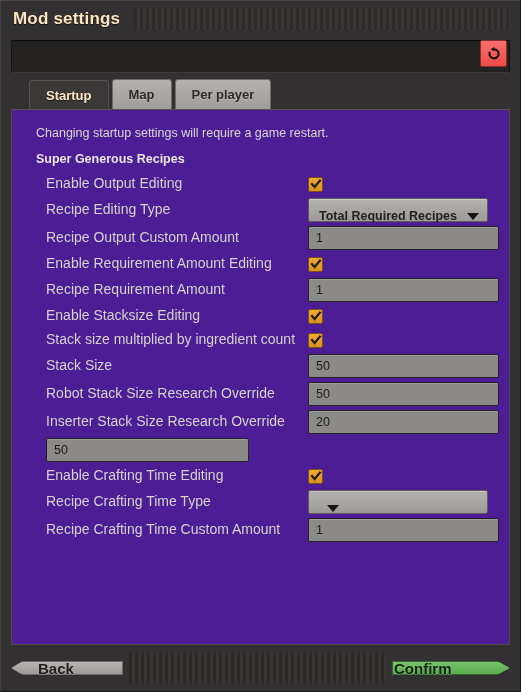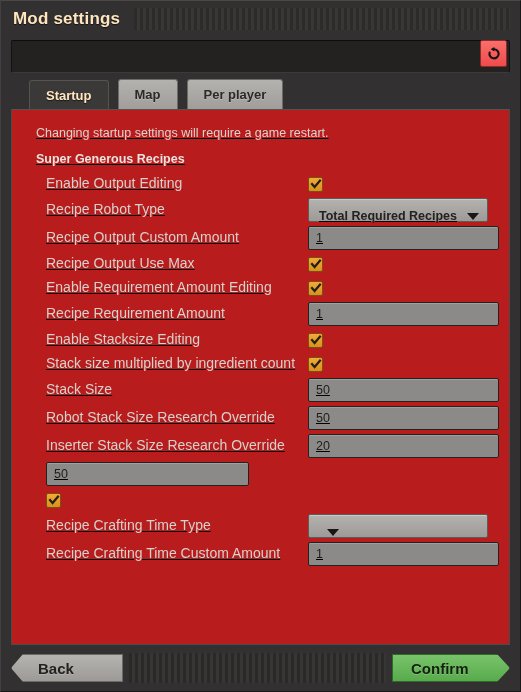--- a/index.html
+++ b/index.html
@@ -96,21 +96,21 @@
     cursor: pointer;
   }
   #reset-button svg { display: block; }
 
   
   #tabs {
     flex: 0 0 32px;
     margin: 2px 10px 0 10px;
     display: flex;
     align-items: flex-end;
-    gap: 9px;
+    gap: 3px;
     padding-left: 18px;
     box-sizing: border-box;
   }
   .tab {
     height: 30px;
     min-width: 60px;
     padding: 0 16px;
     box-sizing: border-box;
     display: flex;
     align-items: center;
@@ -134,27 +134,26 @@
     border: 1px solid #555250;
     border-bottom: 1px solid #3b3938;
     margin-bottom: -1px;
     text-shadow: 0 1px 1px rgba(0,0,0,.6);
   }
 
   
   #content-panel {
     flex: 1 1 auto;
     margin: 0 10px;
-    background: #b91c1c;
+    background: #4c1d95;
     border: 1px solid #4d4a48;
     border-top-color: #555250;
     box-sizing: border-box;
     overflow: hidden;
     padding: 10px 10px 6px 10px;
-    text-decoration: underline;
   }
   #restart-note {
     font-size: 12.5px;
     color: #d9d5d0;
     margin: 6px 0 12px 14px;
   }
   #group-title {
     font-size: 12.5px;
     font-weight: bold;
     color: #e8e4df;
@@ -251,21 +250,21 @@
   
   #footer {
     flex: 0 0 46px;
     display: flex;
     align-items: center;
     padding: 0 10px;
     gap: 6px;
     box-sizing: border-box;
   }
   .nav-button {
-    height: 28px;
+    height: 14px;
     display: flex;
     align-items: center;
     justify-content: center;
     font-size: 15px;
     font-weight: bold;
     cursor: pointer;
     box-sizing: border-box;
   }
   #back-button {
     width: 112px;
@@ -278,21 +277,21 @@
     justify-content: flex-start;
     padding-left: 26px;
   }
   #confirm-button {
     width: 118px;
     background: linear-gradient(#79c36a, #58ab4d);
     color: #15210f;
     border: 1px solid #2f6a28;
     clip-path: polygon(0% 0%, calc(100% - 13px) 0%, 100% 50%, calc(100% - 13px) 100%, 0% 100%);
     justify-content: flex-start;
-    padding-left: 18px;
+    padding-left: 1px;
     text-shadow: 0 1px 0 rgba(255,255,255,.2);
   }
   #footer-texture {
     flex: 1 1 auto;
     height: 30px;
     background-image: repeating-linear-gradient(
       to right,
       #2b2928 0px, #2b2928 3px,
       #383635 3px, #383635 6px
     );
@@ -335,104 +334,95 @@
           <div class="setting-label">Enable Output Editing</div>
           <div class="control-slot">
             <div class="checkbox">
               <svg width="12" height="12" viewBox="0 0 12 12">
                 <path d="M2 6 L4.6 9 L10 2.6" fill="none" stroke="#262014" stroke-width="2.2" stroke-linecap="square" stroke-linejoin="miter"></path>
               </svg>
             </div>
           </div>
         </div>
         <div class="setting-row tall">
-          <div class="setting-label">Recipe Robot Type</div>
+          <div class="setting-label">Recipe Editing Type</div>
           <div class="control-slot">
             <div class="dropdown">
               <span class="dropdown-label">Total Required Recipes</span>
               <span class="caret"></span>
             </div>
           </div>
         </div>
         <div class="setting-row tall">
           <div class="setting-label">Recipe Output Custom Amount</div>
           <div class="control-slot">
             <input type="text" class="num-field" value="1" style="">
           </div>
         </div>
         <div class="setting-row">
-          <div class="setting-label">Recipe Output Use Max</div>
+          <div class="setting-label">Enable Requirement Amount Editing</div>
           <div class="control-slot">
             <div class="checkbox">
               <svg width="12" height="12" viewBox="0 0 12 12">
                 <path d="M2 6 L4.6 9 L10 2.6" fill="none" stroke="#262014" stroke-width="2.2" stroke-linecap="square" stroke-linejoin="miter"></path>
               </svg>
             </div>
           </div>
         </div>
+        <div class="setting-row tall">
+          <div class="setting-label">Recipe Requirement Amount</div>
+          <div class="control-slot">
+            <input type="text" class="num-field" value="1" style="">
+          </div>
+        </div>
         <div class="setting-row">
-          <div class="setting-label">Enable Requirement Amount Editing</div>
+          <div class="setting-label">Enable Stacksize Editing</div>
           <div class="control-slot">
             <div class="checkbox">
               <svg width="12" height="12" viewBox="0 0 12 12">
                 <path d="M2 6 L4.6 9 L10 2.6" fill="none" stroke="#262014" stroke-width="2.2" stroke-linecap="square" stroke-linejoin="miter"></path>
               </svg>
             </div>
           </div>
         </div>
-        <div class="setting-row tall">
-          <div class="setting-label">Recipe Requirement Amount</div>
-          <div class="control-slot">
-            <input type="text" class="num-field" value="1" style="">
-          </div>
-        </div>
         <div class="setting-row">
-          <div class="setting-label">Enable Stacksize Editing</div>
+          <div class="setting-label">Stack size multiplied by ingredient count</div>
           <div class="control-slot">
             <div class="checkbox">
               <svg width="12" height="12" viewBox="0 0 12 12">
                 <path d="M2 6 L4.6 9 L10 2.6" fill="none" stroke="#262014" stroke-width="2.2" stroke-linecap="square" stroke-linejoin="miter"></path>
               </svg>
             </div>
           </div>
         </div>
+        <div class="setting-row tall">
+          <div class="setting-label">Stack Size</div>
+          <div class="control-slot">
+            <input type="text" class="num-field" value="50" style="">
+          </div>
+        </div>
+        <div class="setting-row tall">
+          <div class="setting-label">Robot Stack Size Research Override</div>
+          <div class="control-slot">
+            <input type="text" class="num-field" value="50" style="">
+          </div>
+        </div>
+        <div class="setting-row tall">
+          <div class="setting-label">Inserter Stack Size Research Override</div>
+          <div class="control-slot">
+            <input type="text" class="num-field" value="20" style="">
+          </div>
+        </div>
+        <div class="setting-row tall">
+          <div class="control-slot">
+            <input type="text" class="num-field" value="50" style="">
+          </div>
+        </div>
         <div class="setting-row">
-          <div class="setting-label">Stack size multiplied by ingredient count</div>
-          <div class="control-slot">
-            <div class="checkbox">
-              <svg width="12" height="12" viewBox="0 0 12 12">
-                <path d="M2 6 L4.6 9 L10 2.6" fill="none" stroke="#262014" stroke-width="2.2" stroke-linecap="square" stroke-linejoin="miter"></path>
-              </svg>
-            </div>
-          </div>
-        </div>
-        <div class="setting-row tall">
-          <div class="setting-label">Stack Size</div>
-          <div class="control-slot">
-            <input type="text" class="num-field" value="50" style="">
-          </div>
-        </div>
-        <div class="setting-row tall">
-          <div class="setting-label">Robot Stack Size Research Override</div>
-          <div class="control-slot">
-            <input type="text" class="num-field" value="50" style="">
-          </div>
-        </div>
-        <div class="setting-row tall">
-          <div class="setting-label">Inserter Stack Size Research Override</div>
-          <div class="control-slot">
-            <input type="text" class="num-field" value="20" style="">
-          </div>
-        </div>
-        <div class="setting-row tall">
-          <div class="control-slot">
-            <input type="text" class="num-field" value="50" style="">
-          </div>
-        </div>
-        <div class="setting-row">
+          <div class="setting-label">Enable Crafting Time Editing</div>
           <div class="control-slot">
             <div class="checkbox">
               <svg width="12" height="12" viewBox="0 0 12 12">
                 <path d="M2 6 L4.6 9 L10 2.6" fill="none" stroke="#262014" stroke-width="2.2" stroke-linecap="square" stroke-linejoin="miter"></path>
               </svg>
             </div>
           </div>
         </div>
         <div class="setting-row tall">
           <div class="setting-label">Recipe Crafting Time Type</div>

